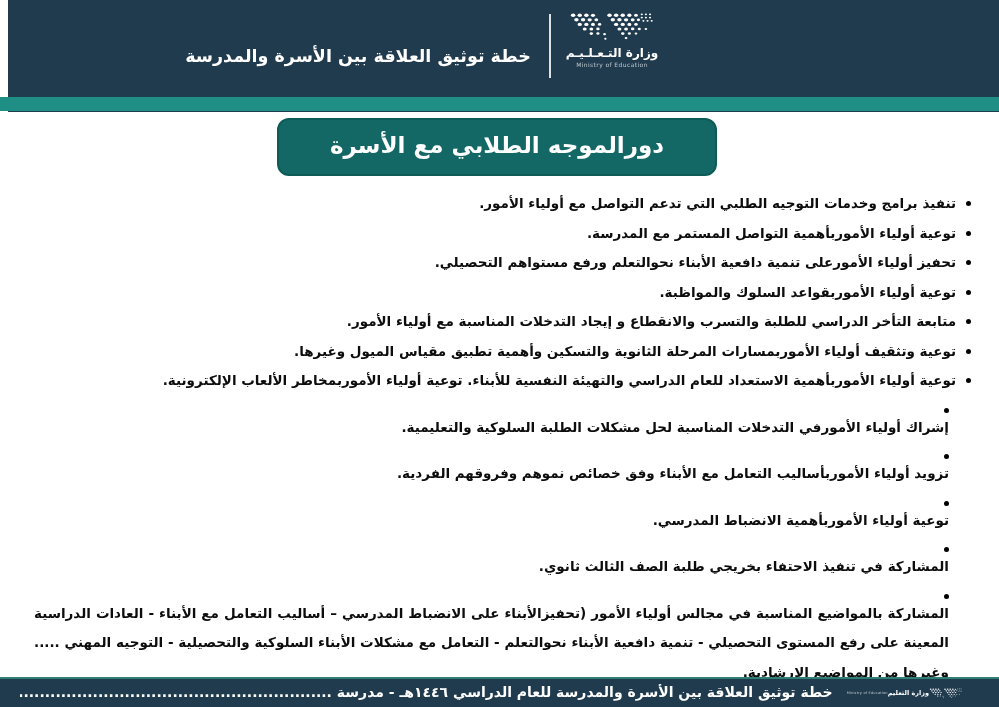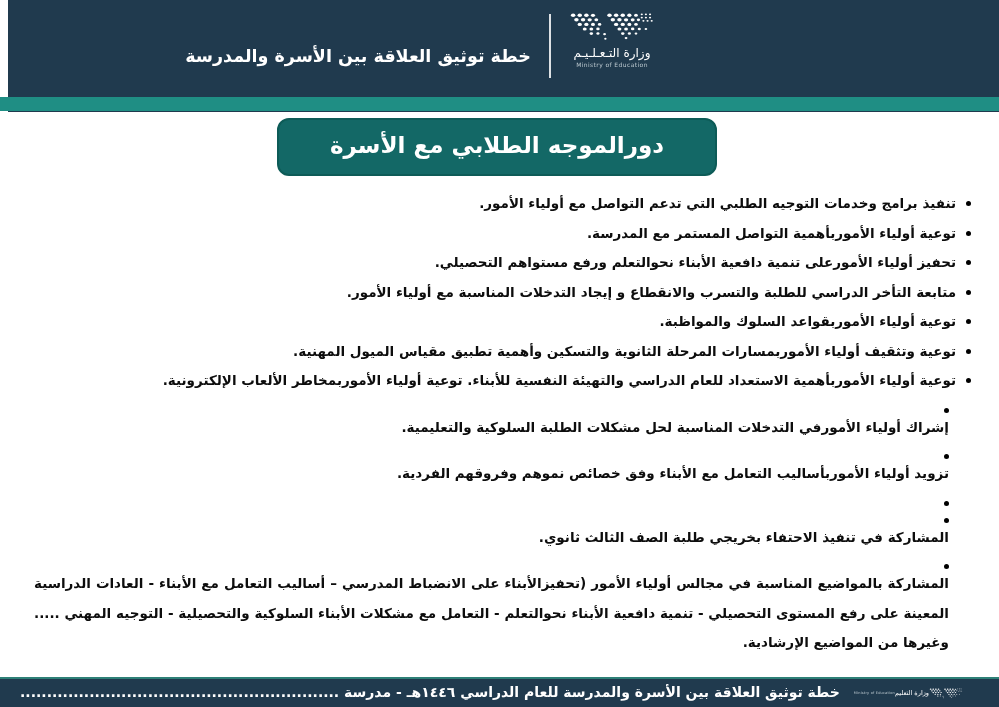--- a/index.html
+++ b/index.html
@@ -32,21 +32,21 @@
   }
   .header-divider{
     position:absolute;left:541px;top:14px;width:2px;height:64px;
     background:rgba(255,255,255,.85);
   }
   .moe-logo{
     position:absolute;left:556px;top:12px;width:96px;
     display:flex;flex-direction:column;align-items:center;
   }
   .moe-logo svg{display:block;}
-  .moe-ar{color:var(--white);font-weight:normal;font-size:12px;line-height:15px;margin-top:4px;white-space:nowrap;text-align:right;}
+  .moe-ar{color:var(--white);font-weight:bold;font-size:12px;line-height:15px;margin-top:4px;white-space:nowrap;text-align:right;}
   .moe-en{color:#bcc9d0;font-size:6px;line-height:8px;letter-spacing:.4px;white-space:nowrap;}
 
   
   .accent-bar{
     position:absolute;top:97px;left:0;width:999px;height:14px;
     background:var(--teal);
   }
 
   
   .section-title-box{
@@ -181,44 +181,45 @@
     <li class="bullet-item">
       <span class="dot"></span>
       <span class="bullet-text">توعية أولياء الأموربأهمية التواصل المستمر مع المدرسة.</span>
     </li>
     <li class="bullet-item">
       <span class="dot"></span>
       <span class="bullet-text">تحفيز أولياء الأمورعلى تنمية دافعية الأبناء نحوالتعلم ورفع مستواهم التحصيلي.</span>
     </li>
     <li class="bullet-item">
       <span class="dot"></span>
+      <span class="bullet-text">توعية أولياء الأموربقواعد السلوك والمواظبة.</span>
+    </li>
+    <li class="bullet-item">
+      <span class="dot"></span>
       <span class="bullet-text">متابعة التأخر الدراسي للطلبة والتسرب والانقطاع و إيجاد التدخلات المناسبة مع أولياء الأمور.</span>
     </li>
     <li class="bullet-item">
       <span class="dot"></span>
-      <span class="bullet-text">توعية أولياء الأموربقواعد السلوك والمواظبة.</span>
-    </li>
-    <li class="bullet-item">
-      <span class="dot"></span>
-      <span class="bullet-text">توعية وتثقيف أولياء الأموربمسارات المرحلة الثانوية والتسكين وأهمية تطبيق مقياس الميول المهنية.</span>
+      <span class="bullet-text">توعية وتثقيف أولياء الأموربمسارات المرحلة الثانوية والتسكين وأهمية تطبيق مقياس الميول وغيرها.</span>
     </li>
     <li class="bullet-item">
       <span class="dot"></span>
       <span class="bullet-text">توعية أولياء الأموربأهمية الاستعداد للعام الدراسي والتهيئة النفسية للأبناء. توعية أولياء الأموربمخاطر الألعاب الإلكترونية.</span>
     </li>
     <li class="bullet-item indent-1">
       <span class="dot"></span>
       <span class="bullet-text">إشراك أولياء الأمورفي التدخلات المناسبة لحل مشكلات الطلبة السلوكية والتعليمية.</span>
     </li>
     <li class="bullet-item indent-1">
       <span class="dot"></span>
       <span class="bullet-text">تزويد أولياء الأموربأساليب التعامل مع الأبناء وفق خصائص نموهم وفروقهم الفردية.</span>
     </li>
     <li class="bullet-item indent-1">
       <span class="dot"></span>
+      <span class="bullet-text">توعية أولياء الأموربأهمية الانضباط المدرسي.</span>
     </li>
     <li class="bullet-item indent-1">
       <span class="dot"></span>
       <span class="bullet-text">المشاركة في تنفيذ الاحتفاء بخريجي طلبة الصف الثالث ثانوي.</span>
     </li>
     <li class="bullet-item indent-1">
       <span class="dot"></span>
       <span class="bullet-text">المشاركة بالمواضيع المناسبة في مجالس أولياء الأمور (تحفيزالأبناء على الانضباط المدرسي – أساليب التعامل مع الأبناء - العادات الدراسية المعينة على رفع المستوى التحصيلي - تنمية دافعية الأبناء نحوالتعلم - التعامل مع مشكلات الأبناء السلوكية والتحصيلية - التوجيه المهني ..... وغيرها من المواضيع الإرشادية.</span>
     </li>
   </ul>

